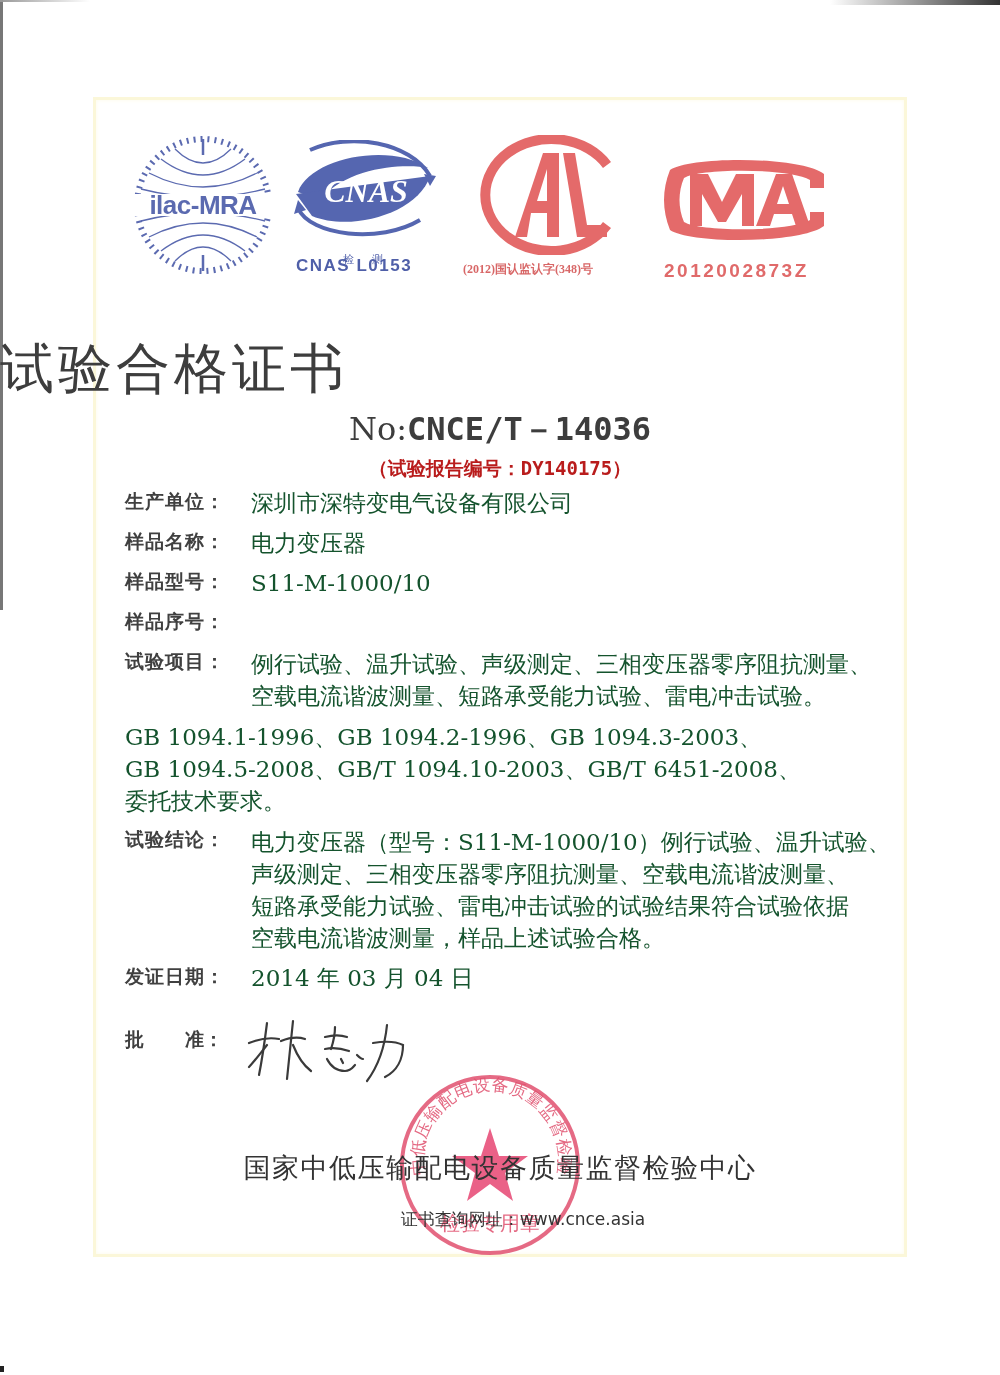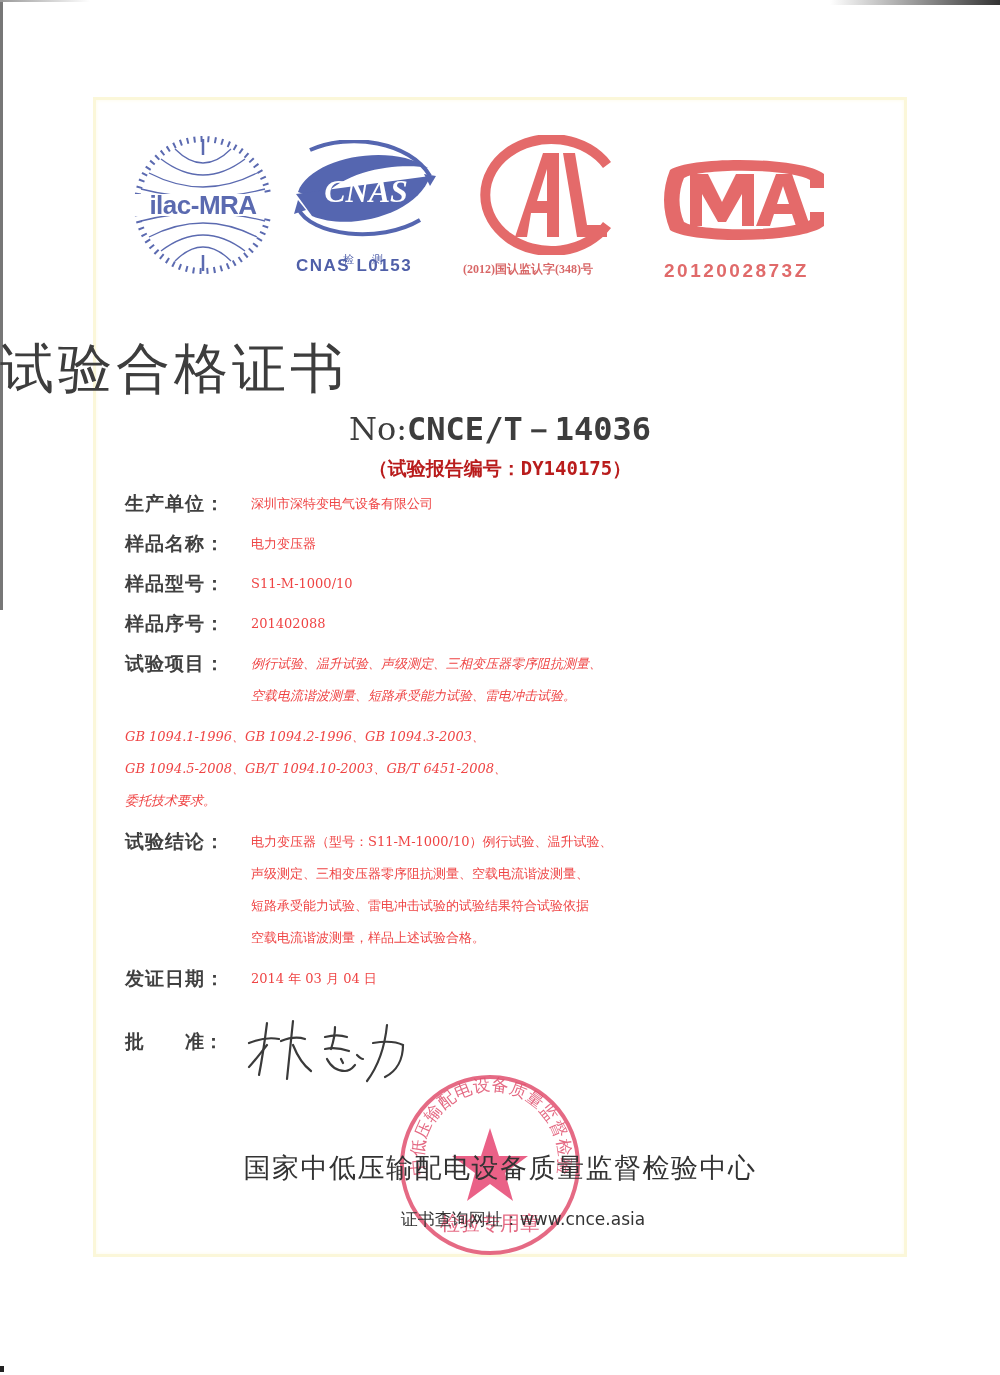--- a/index.html
+++ b/index.html
@@ -28,25 +28,25 @@
     
     .title { position: absolute; left: 0; width: 1000px; top: 333px; text-align: left; font-family: "DejaVu Sans", sans-serif; font-size: 54px; color: #3d3d3d; letter-spacing: 4px; }
     .cert-no { position: absolute; left: 0; width: 1000px; top: 408px; text-align: center; font-size: 32px; color: #3d3d3d; }
     .cert-no .prefix { font-family: "DejaVu Serif", serif; }
     .cert-no .code { font-family: "DejaVu Sans Mono", monospace; font-weight: bold; }
     .report-no { position: absolute; left: 0; width: 1000px; top: 456px; text-align: center; font-size: 19px; color: #b91c1c; font-family: "DejaVu Sans Mono", monospace; font-weight: bold; }
 
     
     .fields { position: absolute; left: 125px; top: 488px; width: 720px; }
     .field { display: flex; margin-bottom: 9px; }
-    .field-label { width: 126px; flex: none; font-size: 19px; line-height: 31px; font-family: Liberation Serif, serif; font-weight: bold; color: #404040; letter-spacing: 1px; }
-    .field-value { flex: 1; font-size: 13px; line-height: 31px; color: #ef4444; font-family: "DejaVu Serif", serif; }
+    .field-label { width: 126px; flex: none; font-size: 19px; line-height: 31px; font-family: Liberation Mono, monospace; font-weight: bold; color: #404040; letter-spacing: 1px; }
+    .field-value { flex: 1; font-size: 23px; line-height: 31px; color: #14532d; font-family: "DejaVu Serif", serif; }
     .field-value .line { display: block; white-space: nowrap; }
     .f-project { margin-top: 4px; }
-    .f-basis .field-value, .f-project .field-value { line-height: 32px; font-style: italic; }
+    .f-basis .field-value, .f-project .field-value { line-height: 32px; }
     .f-conclusion .field-value { line-height: 32px; }
     .f-approve { margin-top: 32px; align-items: center; }
     .f-approve .field-label { letter-spacing: 0; }
     .approve-label { display: flex; justify-content: space-between; width: 98px; }
 
     .signature { position: absolute; left: 245px; top: 1015px; width: 170px; height: 70px; }
 
     
     .seal { position: absolute; left: 395px; top: 1070px; width: 190px; height: 190px; }
 
@@ -133,21 +133,20 @@
   <div class="field">
     <div class="field-label">样品名称：</div>
     <div class="field-value">电力变压器</div>
   </div>
   <div class="field">
     <div class="field-label">样品型号：</div>
     <div class="field-value">S11-M-1000/10</div>
   </div>
   <div class="field">
     <div class="field-label">样品序号：</div>
-    <div class="field-value">201402088</div>
   </div>
   <div class="field f-project">
     <div class="field-label">试验项目：</div>
     <div class="field-value">
       <span class="line">例行试验、温升试验、声级测定、三相变压器零序阻抗测量、</span>
       <span class="line">空载电流谐波测量、短路承受能力试验、雷电冲击试验。</span>
     </div>
   </div>
   <div class="field f-basis">
     <div class="field-value">

